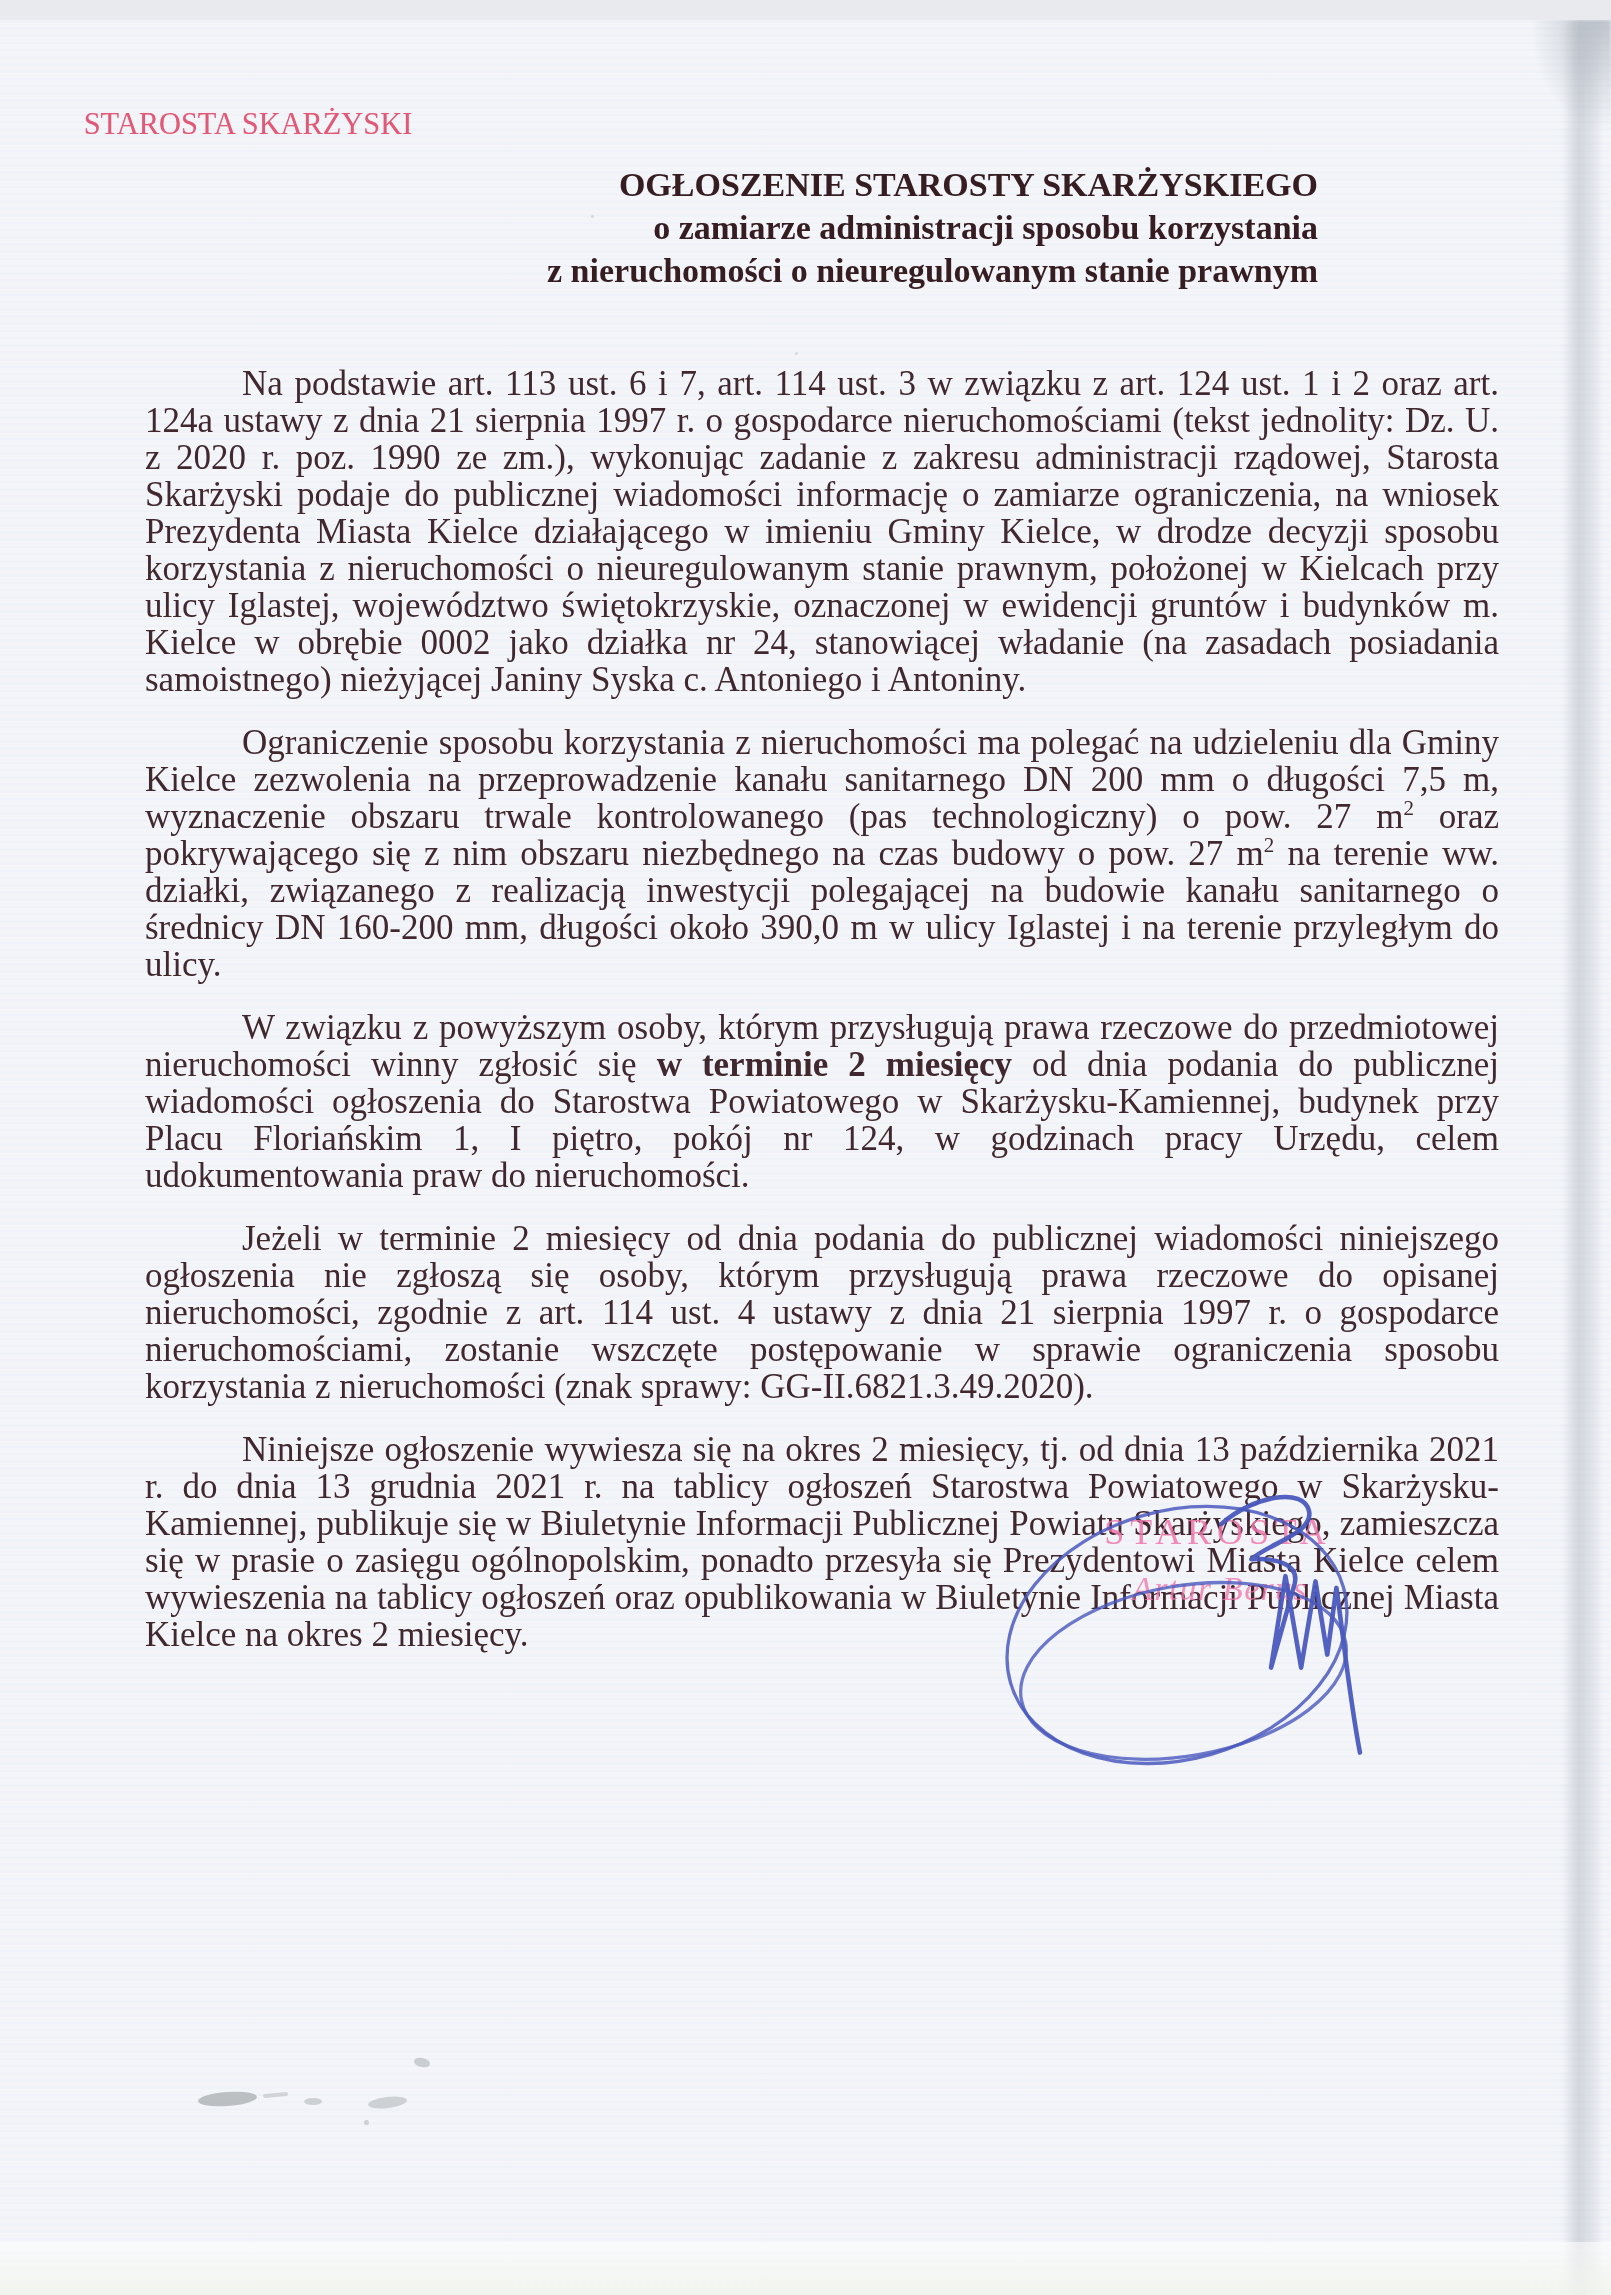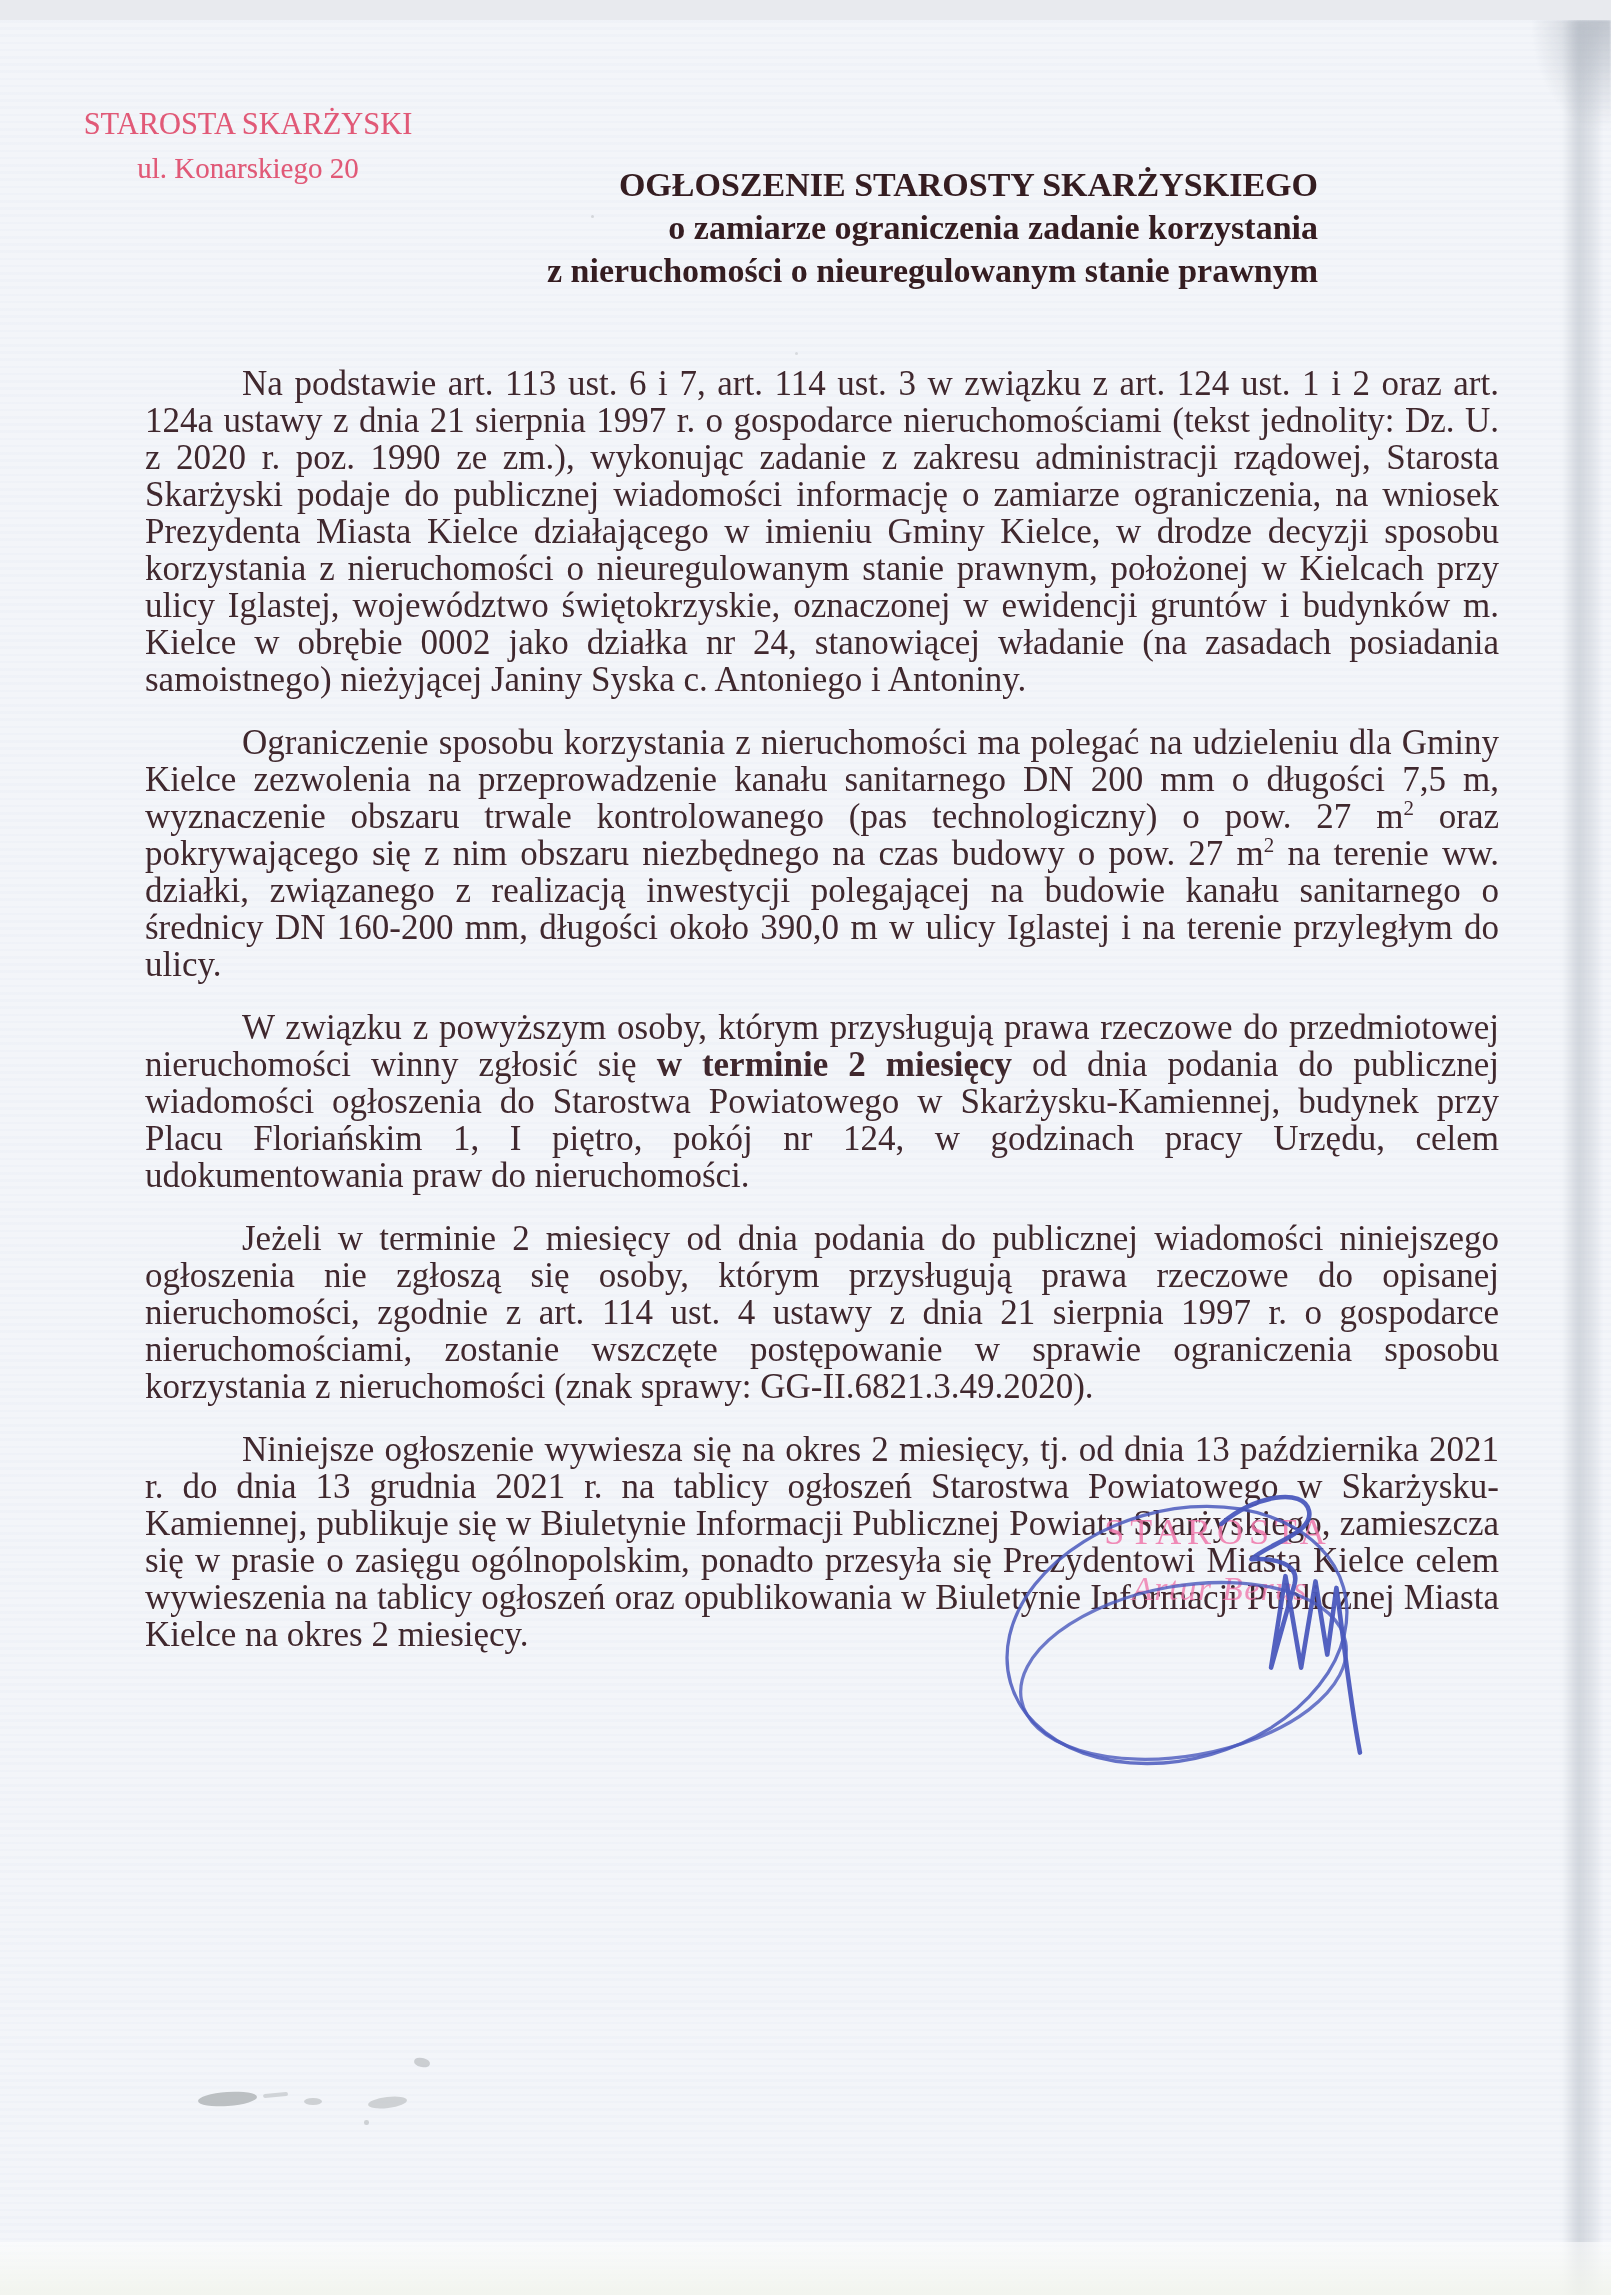--- a/index.html
+++ b/index.html
@@ -90,26 +90,25 @@
 <body>
 
 <div class="page">
 
   <div class="edge-strip"></div>
   <div class="corner-shade"></div>
   <div class="bottom-band"></div>
 
   <div class="stamp-header">
     <div class="l1">STAROSTA SKARŻYSKI</div>
-    <div class="l2">ul. Konarskiego 20</div>
   </div>
 
   <div class="title-block">
     <div>OGŁOSZENIE STAROSTY SKARŻYSKIEGO</div>
-    <div>o zamiarze ograniczenia zadanie korzystania</div>
+    <div>o zamiarze administracji sposobu korzystania</div>
     <div>z nieruchomości o nieuregulowanym stanie prawnym</div>
   </div>
 
   <div class="body-text" id="body-text">
       <p class="para"><span>Na podstawie art. 113 ust. 6 i 7, art. 114 ust. 3 w związku z art. 124 ust. 1 i 2 oraz art. 124a ustawy z dnia 21 sierpnia 1997 r. o gospodarce nieruchomościami (tekst jednolity: Dz. U. z 2020 r. poz. 1990 ze zm.), wykonując zadanie z zakresu administracji rządowej, Starosta Skarżyski podaje do publicznej wiadomości informację o zamiarze ograniczenia, na wniosek Prezydenta Miasta Kielce działającego w imieniu Gminy Kielce, w drodze decyzji sposobu korzystania z nieruchomości o nieuregulowanym stanie prawnym, położonej w Kielcach przy ulicy Iglastej, województwo świętokrzyskie, oznaczonej w ewidencji gruntów i budynków m. Kielce w obrębie 0002 jako działka nr 24, stanowiącej władanie (na zasadach posiadania samoistnego) nieżyjącej Janiny Syska c. Antoniego i Antoniny.</span></p>
       <p class="para"><span>Ograniczenie sposobu korzystania z nieruchomości ma polegać na udzieleniu dla Gminy Kielce zezwolenia na przeprowadzenie kanału sanitarnego DN 200 mm o długości 7,5 m, wyznaczenie obszaru trwale kontrolowanego (pas technologiczny) o pow. 27 m</span><sup>2</sup><span> oraz pokrywającego się z nim obszaru niezbędnego na czas budowy o pow. 27 m</span><sup>2</sup><span> na terenie ww. działki, związanego z realizacją inwestycji polegającej na budowie kanału sanitarnego o średnicy DN 160-200 mm, długości około 390,0 m w ulicy Iglastej i na terenie przyległym do ulicy.</span></p>
       <p class="para"><span>W związku z powyższym osoby, którym przysługują prawa rzeczowe do przedmiotowej nieruchomości winny zgłosić się </span><b>w terminie 2 miesięcy</b><span> od dnia podania do publicznej wiadomości ogłoszenia do Starostwa Powiatowego w Skarżysku-Kamiennej, budynek przy Placu Floriańskim 1, I piętro, pokój nr 124, w godzinach pracy Urzędu, celem udokumentowania praw do nieruchomości.</span></p>
       <p class="para"><span>Jeżeli w terminie 2 miesięcy od dnia podania do publicznej wiadomości niniejszego ogłoszenia nie zgłoszą się osoby, którym przysługują prawa rzeczowe do opisanej nieruchomości, zgodnie z art. 114 ust. 4 ustawy z dnia 21 sierpnia 1997 r. o gospodarce nieruchomościami, zostanie wszczęte postępowanie w sprawie ograniczenia sposobu korzystania z nieruchomości (znak sprawy: GG-II.6821.3.49.2020).</span></p>
       <p class="para"><span>Niniejsze ogłoszenie wywiesza się na okres 2 miesięcy, tj. od dnia 13 października 2021 r. do dnia 13 grudnia 2021 r. na tablicy ogłoszeń Starostwa Powiatowego w Skarżysku-Kamiennej, publikuje się w Biuletynie Informacji Publicznej Powiatu Skarżyskiego, zamieszcza się w prasie o zasięgu ogólnopolskim, ponadto przesyła się Prezydentowi Miasta Kielce celem wywieszenia na tablicy ogłoszeń oraz opublikowania w Biuletynie Informacji Publicznej Miasta Kielce na okres 2 miesięcy.</span></p>
     </div>

